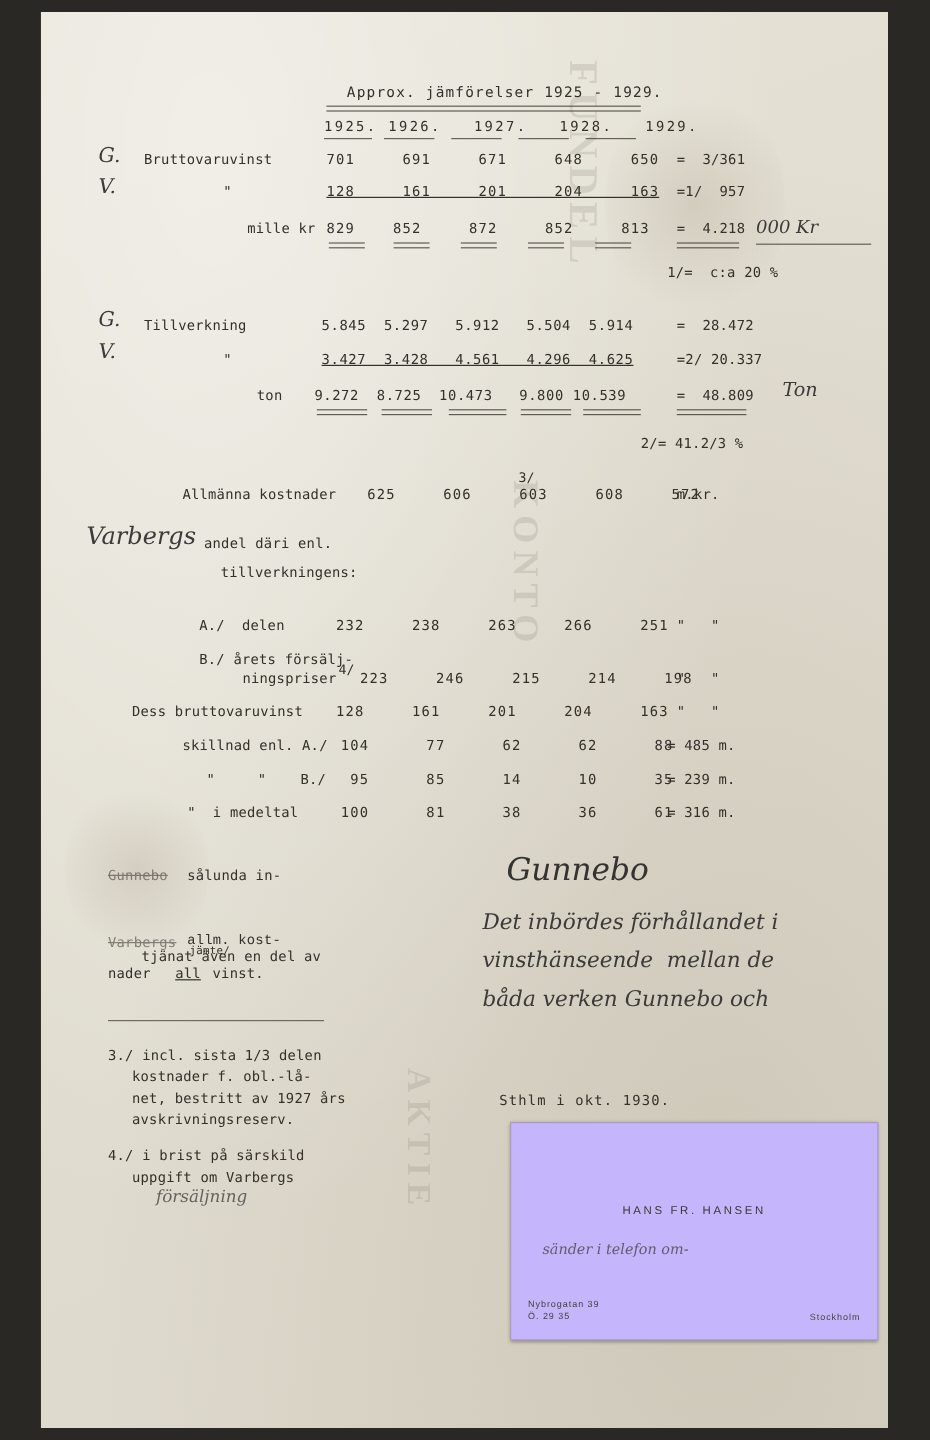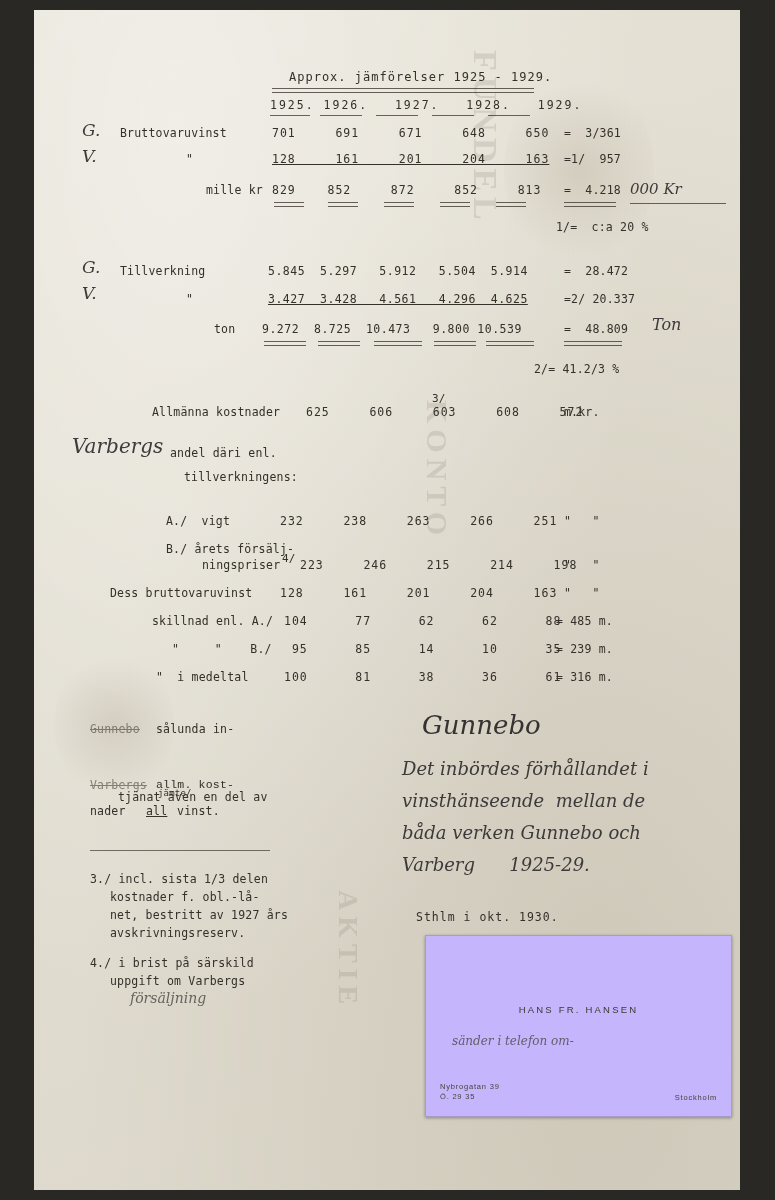--- a/index.html
+++ b/index.html
@@ -179,21 +179,21 @@
 
     <div class="typed" style="left:118px;top:395px;">Allmänna kostnader</div>
     <div class="typed" style="left:272px;top:395px;letter-spacing:1px;">625     606     603     608     572</div>
     <div class="typed small" style="left:398px;top:382px;">3/</div>
     <div class="typed" style="left:530px;top:395px;">m.kr.</div>
 
     <div class="hand" style="left:38px;top:424px;font-size:20px;">Varbergs</div>
     <div class="typed" style="left:136px;top:436px;">andel däri enl.</div>
     <div class="typed" style="left:150px;top:460px;">tillverkningens:</div>
 
-    <div class="typed" style="left:132px;top:504px;">A./  vigt</div>
+    <div class="typed" style="left:132px;top:504px;">A./  delen</div>
     <div class="typed" style="left:246px;top:504px;letter-spacing:1px;">232     238     263     266     251</div>
     <div class="typed" style="left:530px;top:504px;">"   "</div>
 
     <div class="typed" style="left:132px;top:532px;">B./ årets försälj-</div>
     <div class="typed" style="left:168px;top:548px;">ningspriser</div>
     <div class="typed small" style="left:248px;top:542px;">4/</div>
     <div class="typed" style="left:266px;top:548px;letter-spacing:1px;">223     246     215     214     198</div>
     <div class="typed" style="left:530px;top:548px;">"   "</div>
 
     <div class="typed" style="left:76px;top:576px;">Dess bruttovaruvinst</div>
@@ -229,21 +229,20 @@
     <div class="typed" style="left:76px;top:898px;">net, bestritt av 1927 års</div>
     <div class="typed" style="left:76px;top:916px;">avskrivningsreserv.</div>
     <div class="typed" style="left:56px;top:946px;">4./ i brist på särskild</div>
     <div class="typed" style="left:76px;top:964px;">uppgift om Varbergs</div>
     <div class="hand" style="left:96px;top:980px;font-size:14px;opacity:.75;">försäljning</div>
 
     <div class="hand" style="left:388px;top:700px;font-size:26px;color:#353232;">Gunnebo</div>
     <div class="hand" style="left:368px;top:748px;font-size:18px;">Det inbördes förhållandet i</div>
     <div class="hand" style="left:368px;top:780px;font-size:18px;">vinsthänseende  mellan de</div>
     <div class="hand" style="left:368px;top:812px;font-size:18px;">båda verken Gunnebo och</div>
-    <div class="hand" style="left:368px;top:844px;font-size:18px;">Varberg      1925-29.</div>
     <div class="typed" style="left:382px;top:900px;letter-spacing:1px;">Sthlm i okt. 1930.</div>
 
     <div class="card">
       <div class="name">HANS FR. HANSEN</div>
       <div class="scribble">
         <div>sänder i telefon om-</div>
       </div>
       <div class="addr">
         <div>Nybrogatan 39</div>
         <div>Ö. 29 35</div>

